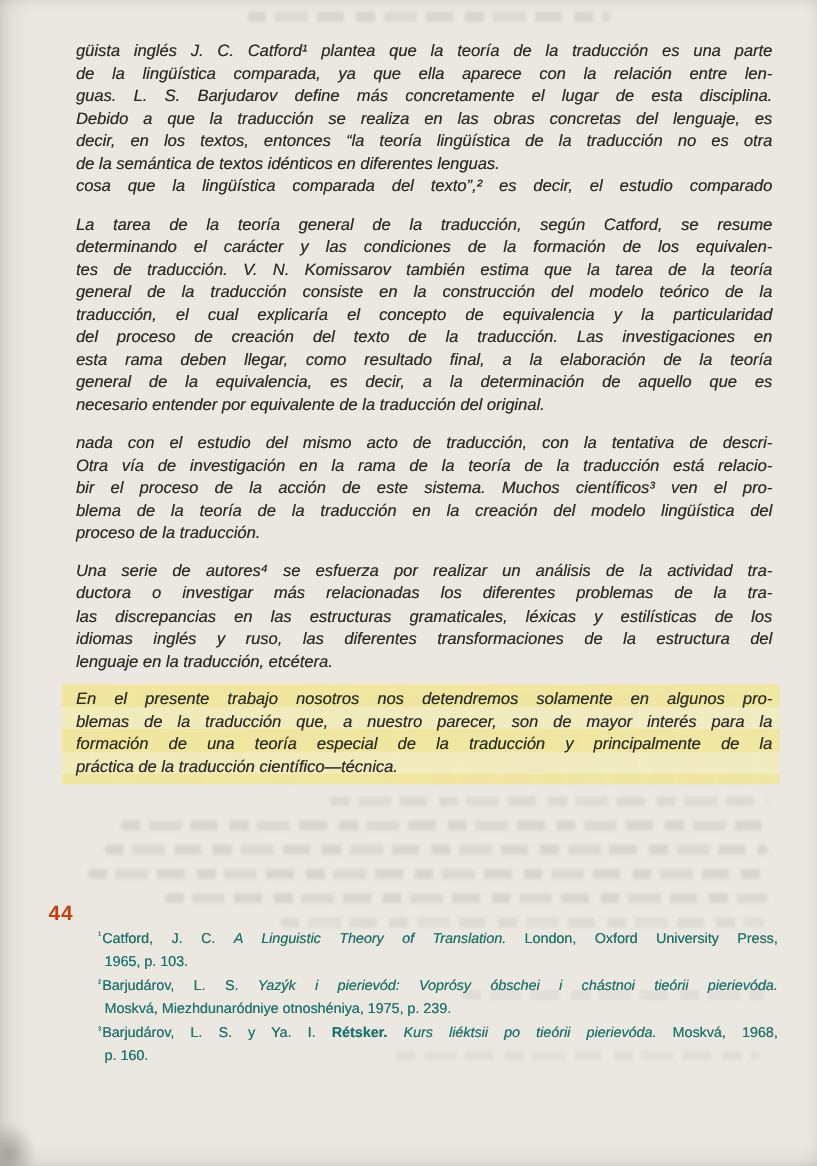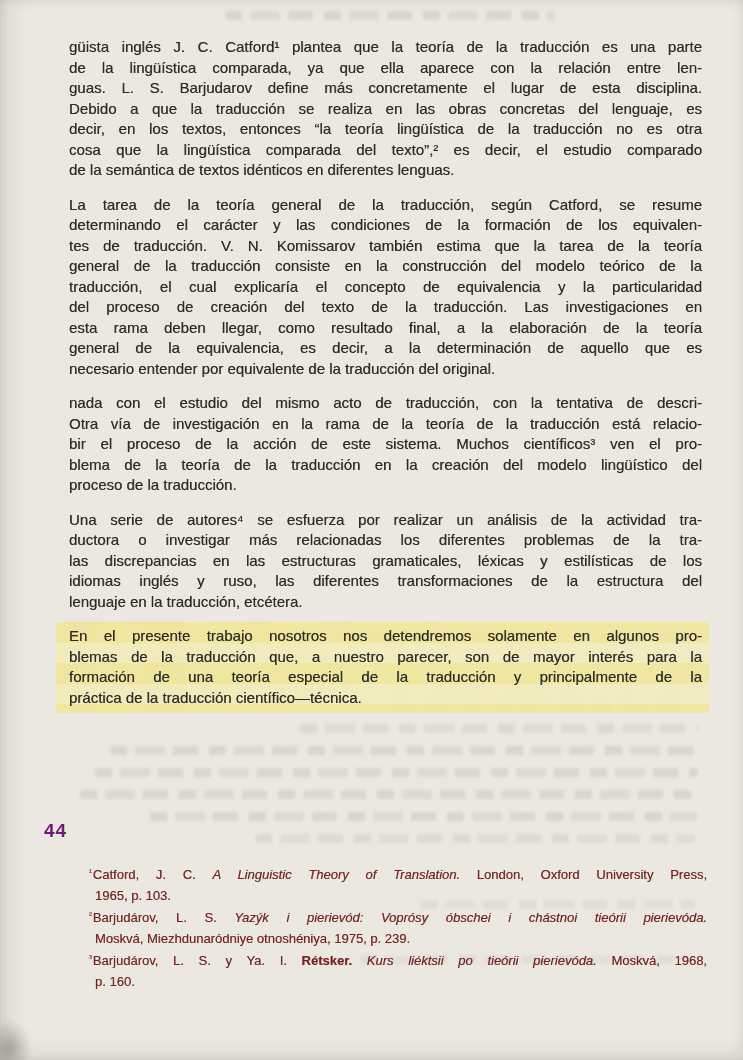--- a/index.html
+++ b/index.html
@@ -13,20 +13,21 @@
     box-shadow:inset 16px 0 26px -16px rgba(40,38,30,.22),
                inset -8px 0 18px -12px rgba(40,38,30,.10),
                inset 0 -14px 24px -16px rgba(40,38,30,.16),
                inset 0 10px 20px -16px rgba(40,38,30,.10);
   }
   
   .body-col{
     position:absolute;left:69px;top:37px;width:633px;
     font-size:15px;line-height:20.5px;
     text-shadow:0.35px 0 0 rgba(43,42,37,.55);
+    font-style:italic;
   }
   .para{margin:0 0 14px 0;}
   .para:last-child{margin-bottom:16px;}
   .line{text-align:justify;text-align-last:justify;}
   .line.last{text-align-last:left;}
   .para.hl{
     position:relative;
     margin-left:-13px;padding-left:13px;
     margin-right:-7px;padding-right:7px;
     margin-top:-4px;padding-top:4px;
@@ -34,28 +35,27 @@
     border-radius:3px;
     background:
       repeating-linear-gradient(180deg,
         rgba(240,229,150,.80) 0 20.5px,
         rgba(243,236,183,.62) 20.5px 41px),
       linear-gradient(90deg, rgba(241,232,160,.55), rgba(243,237,190,.40));
   }
   
   .pagenum{
     position:absolute;left:44px;top:820px;
-    font-size:19px;font-weight:700;letter-spacing:1px;color:#701a75;
+    font-size:19px;font-weight:700;letter-spacing:1px;color:#c2410c;
   }
   
   .footnotes{
     position:absolute;left:95px;top:843px;width:612px;
-    font-size:13px;line-height:20px;color:#7f1d1d;
+    font-size:13px;line-height:20px;color:#0f766e;
     text-shadow:0.3px 0 0 rgba(43,42,37,.5);
-    margin-top:22px;
   }
   .footnote{margin:0 0 2px 0;}
   .fline{text-align:justify;text-align-last:justify;}
   .fline.last{text-align-last:left;}
   .seg.i{font-style:italic;}
   .seg.b{font-weight:700;}
   .seg.sup{font-size:8.5px;position:relative;top:-4.5px;margin-left:-6px;margin-right:1px;}
   
   .bleed{
     position:absolute;height:9px;border-radius:4px;
@@ -89,39 +89,39 @@
   <div class="bleed" style="left:360px;top:955px;width:330px;opacity:.16;"></div>
   <div class="corner-smudge"></div>
 
   <div class="body-col">
       <div class="para">
         <div class="line">güista inglés J. C. Catford¹ plantea que la teoría de la traducción es una parte</div>
         <div class="line">de la lingüística comparada, ya que ella aparece con la relación entre len-</div>
         <div class="line">guas. L. S. Barjudarov define más concretamente el lugar de esta disciplina.</div>
         <div class="line">Debido a que la traducción se realiza en las obras concretas del lenguaje, es</div>
         <div class="line">decir, en los textos, entonces “la teoría lingüística de la traducción no es otra</div>
+        <div class="line last">de la semántica de textos idénticos en diferentes lenguas.</div>
         <div class="line">cosa que la lingüística comparada del texto”,² es decir, el estudio comparado</div>
-        <div class="line last">de la semántica de textos idénticos en diferentes lenguas.</div>
       </div>
       <div class="para">
         <div class="line">La tarea de la teoría general de la traducción, según Catford, se resume</div>
         <div class="line">determinando el carácter y las condiciones de la formación de los equivalen-</div>
         <div class="line">tes de traducción. V. N. Komissarov también estima que la tarea de la teoría</div>
         <div class="line">general de la traducción consiste en la construcción del modelo teórico de la</div>
         <div class="line">traducción, el cual explicaría el concepto de equivalencia y la particularidad</div>
         <div class="line">del proceso de creación del texto de la traducción. Las investigaciones en</div>
         <div class="line">esta rama deben llegar, como resultado final, a la elaboración de la teoría</div>
         <div class="line">general de la equivalencia, es decir, a la determinación de aquello que es</div>
         <div class="line last">necesario entender por equivalente de la traducción del original.</div>
       </div>
       <div class="para">
         <div class="line">nada con el estudio del mismo acto de traducción, con la tentativa de descri-</div>
         <div class="line">Otra vía de investigación en la rama de la teoría de la traducción está relacio-</div>
         <div class="line">bir el proceso de la acción de este sistema. Muchos científicos³ ven el pro-</div>
-        <div class="line">blema de la teoría de la traducción en la creación del modelo lingüístico del</div>
+        <div class="line">blema de la teoría de la traducción en la creación del modelo lingüística del</div>
         <div class="line last">proceso de la traducción.</div>
       </div>
       <div class="para">
         <div class="line">Una serie de autores⁴ se esfuerza por realizar un análisis de la actividad tra-</div>
         <div class="line">ductora o investigar más relacionadas los diferentes problemas de la tra-</div>
         <div class="line">las discrepancias en las estructuras gramaticales, léxicas y estilísticas de los</div>
         <div class="line">idiomas inglés y ruso, las diferentes transformaciones de la estructura del</div>
         <div class="line last">lenguaje en la traducción, etcétera.</div>
       </div>
       <div class="para hl">

